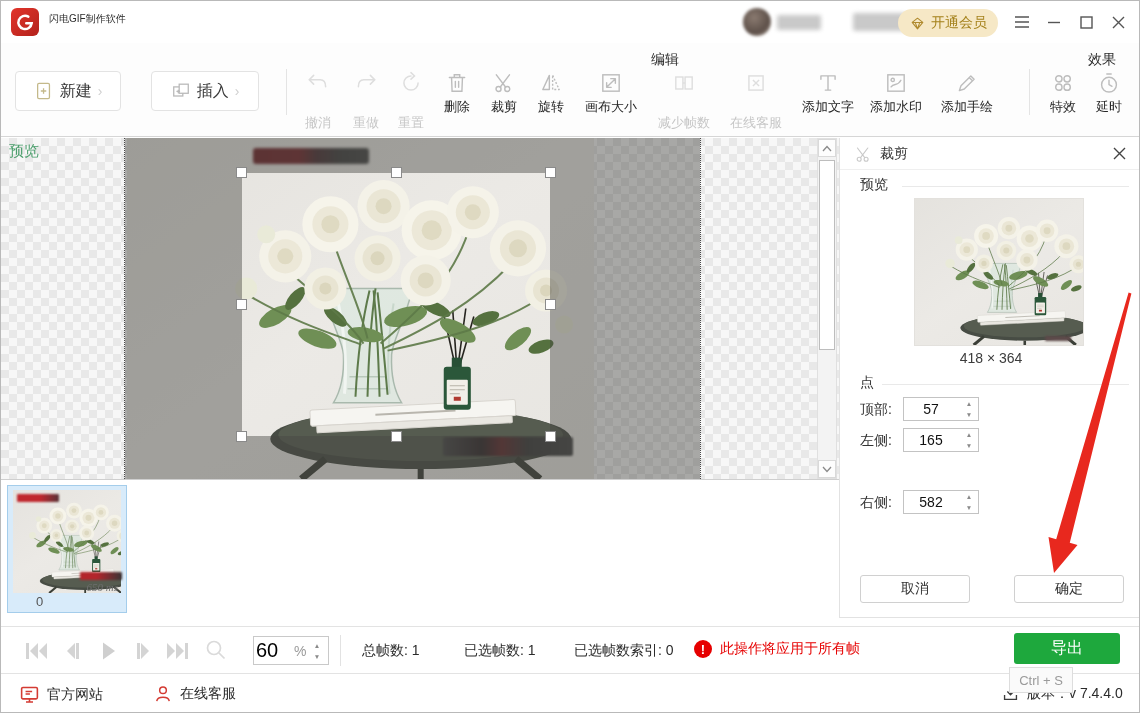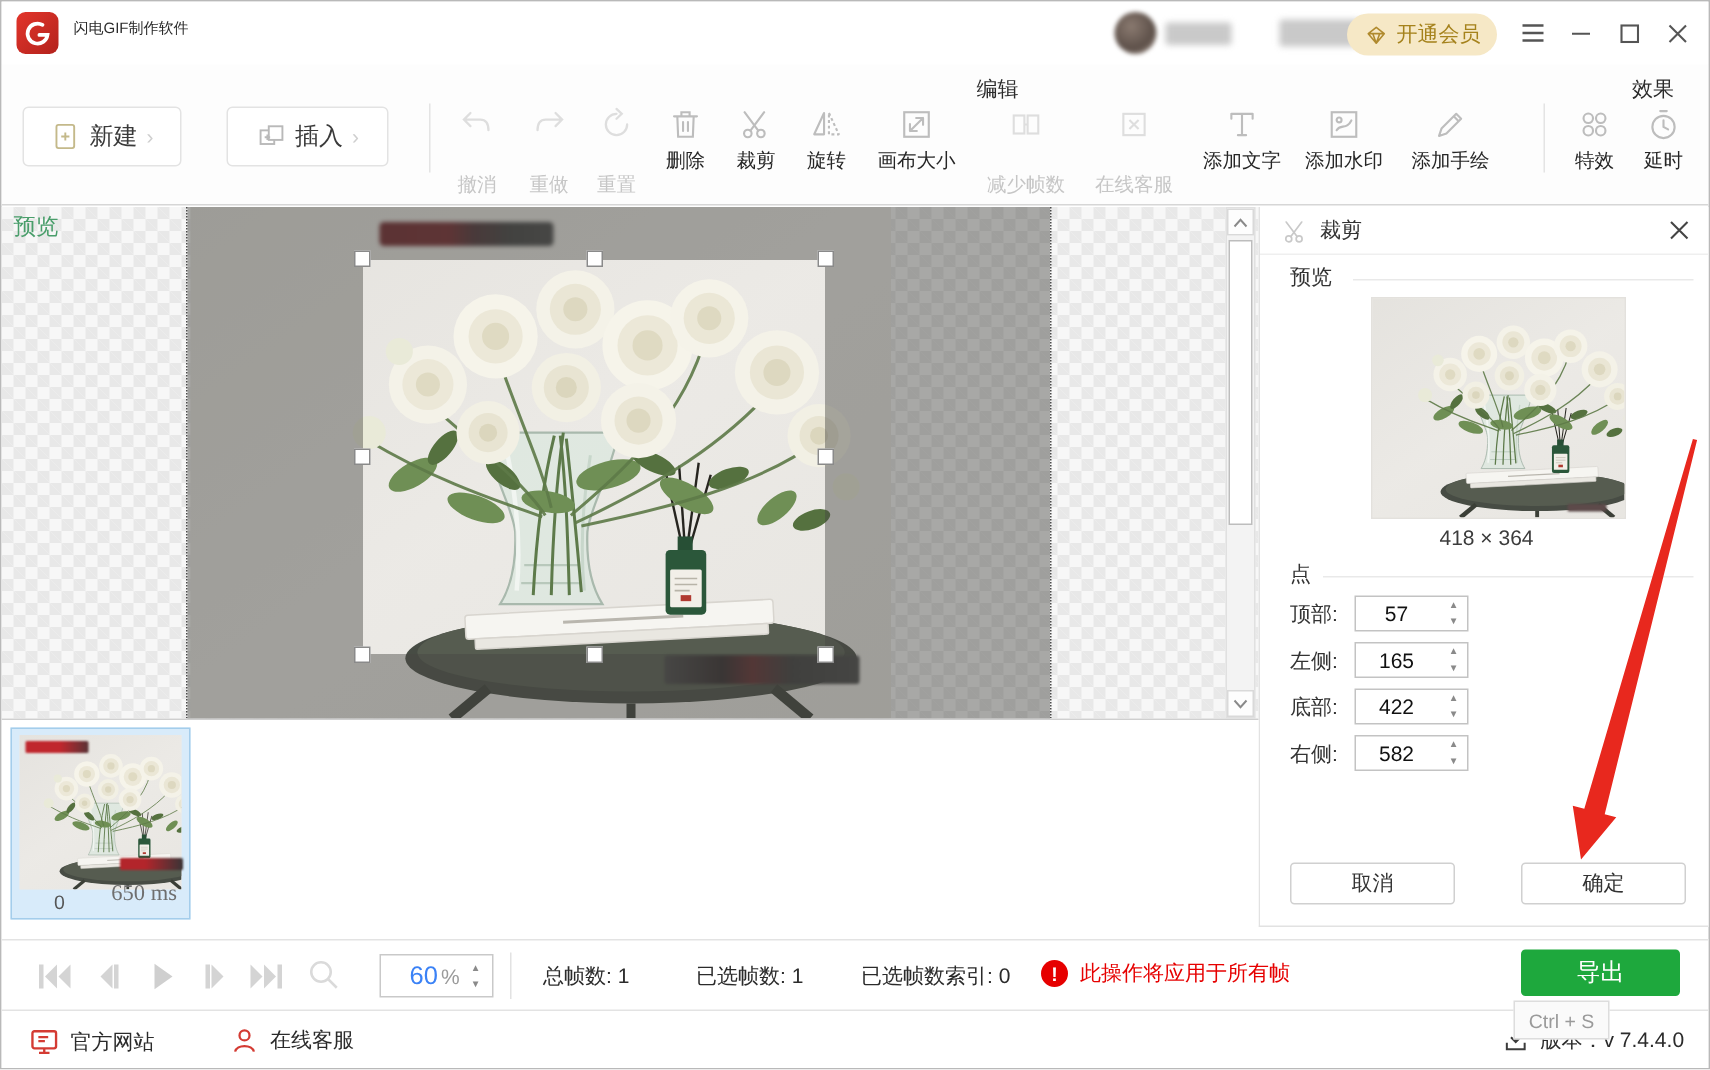--- a/index.html
+++ b/index.html
@@ -72,28 +72,28 @@
   .spin span { font-size:6.5px; color:#8a8a8a; line-height:9px; cursor:pointer; }
   .panel-btn { position:absolute; height:28px; background:#fff; border:1px solid #d0d0d0; border-radius:3px; font-size:14px; color:#333;
                display:flex; align-items:center; justify-content:center; cursor:pointer; }
 
   
   .frame-strip { position:absolute; left:0; top:478px; width:838px; height:147px; background:#fff; border-top:1px solid #cfcfcf; }
   .frame-card { position:absolute; left:6px; top:5px; width:120px; height:128px; background:#d8ebfa; border:1px solid #a4cdeb; cursor:pointer; }
   .frame-img { position:absolute; left:5px; top:4px; width:108px; height:103px; background:#ebe9e5; overflow:hidden; }
   .frame-img svg { width:100%; height:100%; display:block; }
   .fc-idx { position:absolute; left:28px; bottom:3px; font-size:13px; color:#555; }
-  .fc-delay { position:absolute; right:8px; bottom:7px; font-size:15px; color:#6e6e6e; font-family:"Liberation Serif","DejaVu Serif",serif; }
+  .fc-delay { position:absolute; right:8px; bottom:19px; font-size:11px; color:#6e6e6e; font-style:italic; font-family:"Liberation Serif","DejaVu Serif",serif; }
   .mini-wm { position:absolute; border-radius:1px; filter:blur(0.8px); }
 
   
   .bottombar { position:absolute; left:0; top:625px; width:100%; height:47px; background:#fff; border-top:1px solid #e3e3e3; }
   .pb { position:absolute; top:12px; width:26px; height:24px; cursor:pointer; }
   .zoombox { position:absolute; left:252px; top:9px; width:76px; height:29px; border:1px solid #c9c9c9; background:#fff; }
-  .zoombox input { position:absolute; left:2px; top:0; width:36px; height:27px; border:none; outline:none; font-size:17px; color:#3b82f6; text-align:right; background:transparent; font-family:inherit; }
+  .zoombox input { position:absolute; left:2px; top:0; width:36px; height:27px; border:none; outline:none; font-size:20px; color:#000000; text-align:left; background:transparent; font-family:inherit; }
   .zoombox .unit { position:absolute; left:40px; top:6px; color:#9a9a9a; font-size:14px; }
   .bb-sep { position:absolute; left:339px; top:8px; width:1px; height:31px; background:#e2e2e2; }
   .bb-stat { position:absolute; top:15px; font-size:14px; color:#2b2b2b; }
   .warn-wrap { position:absolute; left:693px; top:13px; display:flex; align-items:center; gap:8px; }
   .warn-ico { width:18px; height:18px; border-radius:50%; background:#e60000; color:#fff; font-size:13px; font-weight:bold; display:flex; align-items:center; justify-content:center; }
   .warn-txt { color:#e60000; font-size:14px; }
   .export-btn { position:absolute; left:1013px; top:6px; width:106px; height:31px; background:#1ea83d; border-radius:3px; color:#fff; font-size:16px;
                 display:flex; align-items:center; justify-content:center; cursor:pointer; }
   .shortcut-tip { position:absolute; left:1008px; top:666px; width:64px; height:26px; background:#fafafa; border:1px solid #ddd; color:#9a9a9a; font-size:13px;
                   display:flex; align-items:center; justify-content:center; z-index:9; }
@@ -596,30 +596,20 @@
     <div class="fld-row" style="top:290px;">
       <label>左侧:</label>
       <div class="spinbox">
           <input readonly="" value="165" style="">
         <div class="spin">
             <span>▲</span>
             <span>▼</span>
           </div>
         </div>
     </div>
-    <div class="fld-row" style="top:321px;">
-      <label>底部:</label>
-      <div class="spinbox">
-          <input readonly="" value="422" style="">
-        <div class="spin">
-            <span>▲</span>
-            <span>▼</span>
-          </div>
-        </div>
-    </div>
     <div class="fld-row" style="top:352px;">
       <label>右侧:</label>
       <div class="spinbox">
           <input readonly="" value="582" style="">
         <div class="spin">
             <span>▲</span>
             <span>▼</span>
           </div>
         </div>
     </div>

